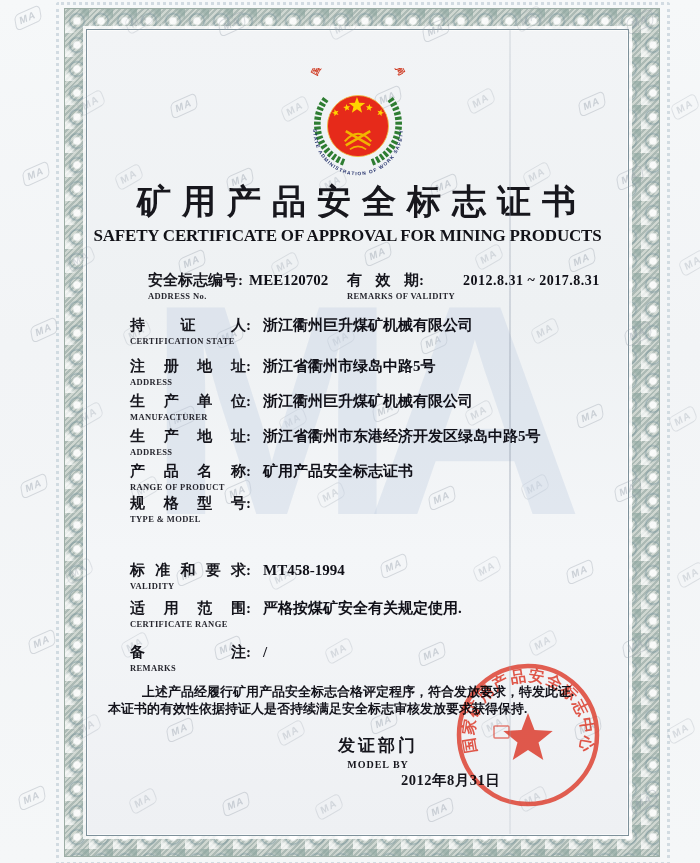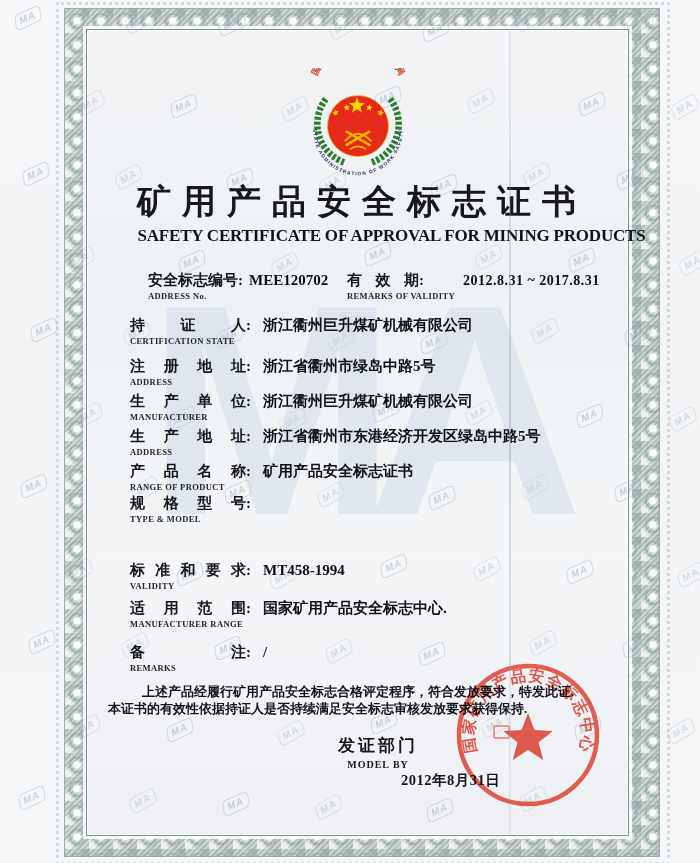--- a/index.html
+++ b/index.html
@@ -28,21 +28,21 @@
     border-radius:5px;padding:0 4px;font:700 10px/14px "Liberation Sans",sans-serif;
     transform:rotate(-24deg) skewX(-14deg);letter-spacing:1px;}
   .ma.alt{transform:rotate(-30deg) skewX(-8deg);opacity:.75;}
   .big-wm{position:absolute;left:70px;top:170px;width:560px;height:480px;display:flex;align-items:center;justify-content:center;
     font:700 300px "Liberation Sans",sans-serif;color:rgba(197,209,228,.40);letter-spacing:-30px;pointer-events:none;}
   .content{position:absolute;inset:0;z-index:2;color:#15151c;}
   .emblem{position:absolute;left:302px;top:68px;width:112px;height:112px;}
   .title{position:absolute;left:86px;top:179px;width:541px;text-align:center;
     font-size:34px;font-weight:900;letter-spacing:11px;text-indent:11px;color:#17171d;}
   .subtitle{position:absolute;left:86px;top:226px;width:523px;text-align:center;
-    font-size:17px;font-weight:700;letter-spacing:-0.2px;color:#121218;padding-left:44px;}
+    font-size:17px;font-weight:700;letter-spacing:-0.2px;color:#121218;}
   .flabel .cnline{font-size:15px;font-weight:700;line-height:19px;white-space:nowrap;}
   .flabel .en{font-size:8.5px;font-weight:700;letter-spacing:.4px;color:#26262e;line-height:10px;margin-top:1px;white-space:nowrap;}
   .cn-justify{display:inline-flex;justify-content:space-between;width:116px;vertical-align:bottom;}
   .cn-justify.w72{width:72px;}
   .field,.fieldrow{position:absolute;display:flex;align-items:flex-start;}
   .fvalue{margin-left:12px;font-size:15px;font-weight:700;line-height:19px;max-width:398px;color:#101018;}
   .f-approval{left:148px;top:271px;}
   .f-approval .fvalue{margin-left:6px;}
   .f-validity{left:347px;top:271px;}
   .f-validity .fvalue{margin-left:8px;font-size:14px;letter-spacing:.5px;white-space:nowrap;}
@@ -284,23 +284,23 @@
       <div class="fvalue">MT458-1994</div>
     </div>
     <div class="fieldrow r7">
       <div class="flabel">
           <div class="cnline"><span class="cn-justify">
               <span>适</span>
               <span>用</span>
               <span>范</span>
               <span>围</span>
             </span><span class="colon">:</span></div>
-      <div class="en">MANUFACTURER RANGE</div>
-        </div>
-      <div class="fvalue">国家矿用产品安全标志中心.</div>
+      <div class="en">CERTIFICATE RANGE</div>
+        </div>
+      <div class="fvalue">严格按煤矿安全有关规定使用.</div>
     </div>
     <div class="fieldrow r8">
       <div class="flabel">
           <div class="cnline"><span class="cn-justify">
               <span>备</span>
               <span>注</span>
             </span><span class="colon">:</span></div>
       <div class="en">REMARKS</div>
         </div>
       <div class="fvalue">/</div>

